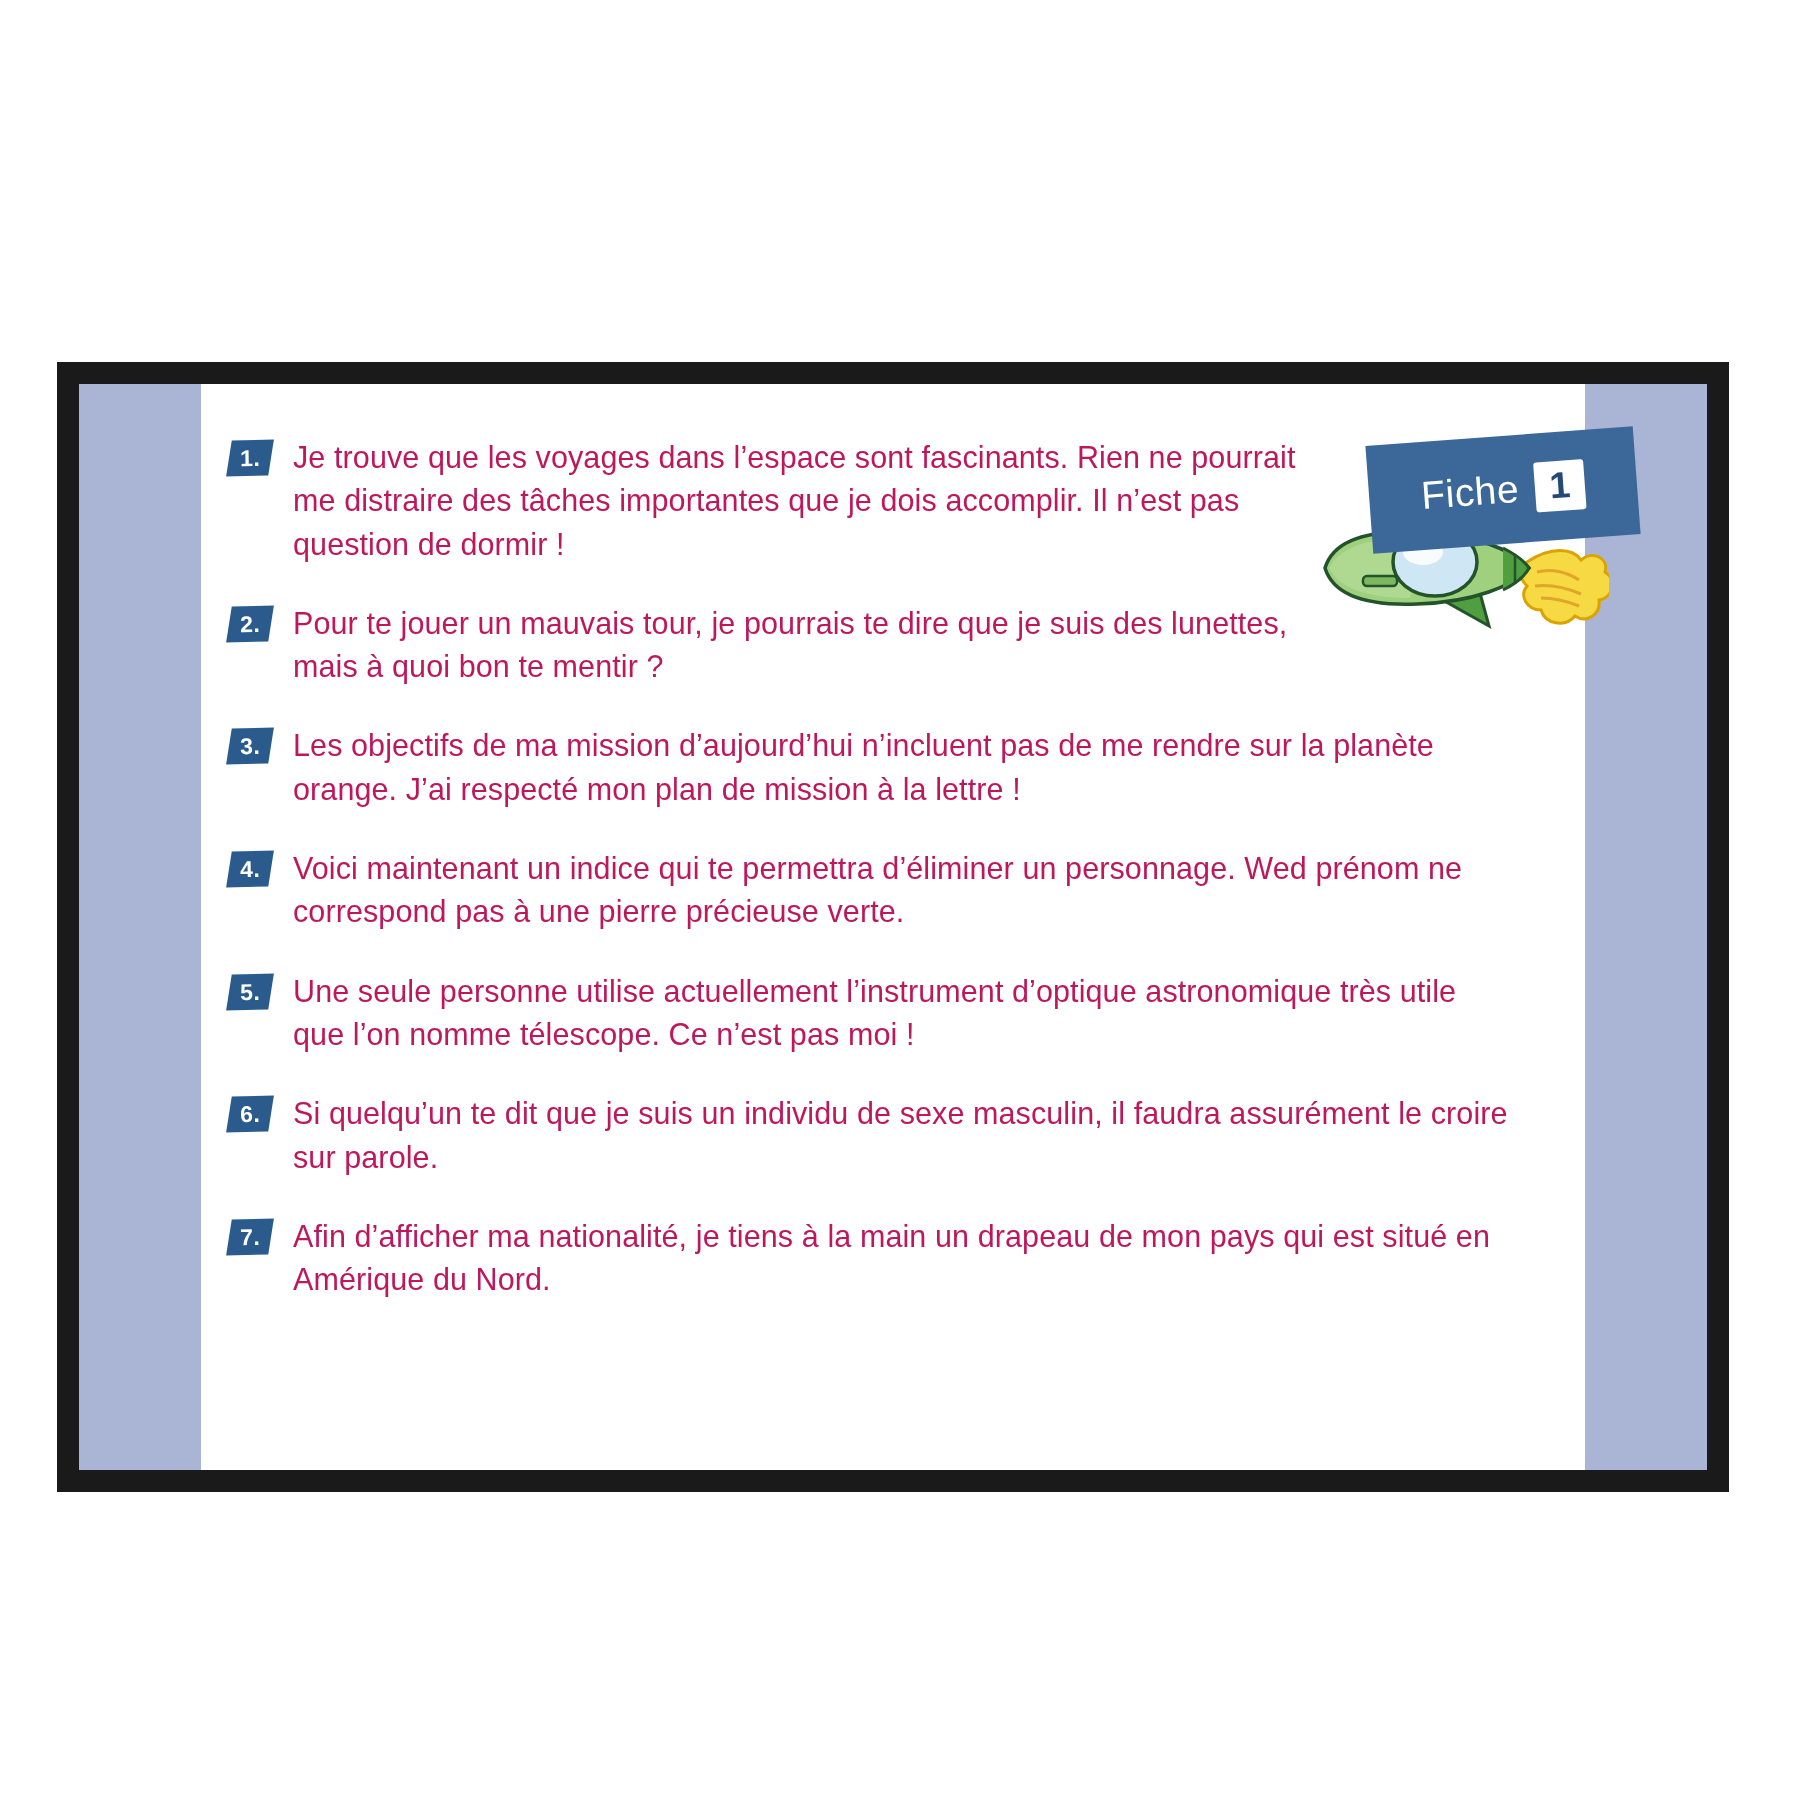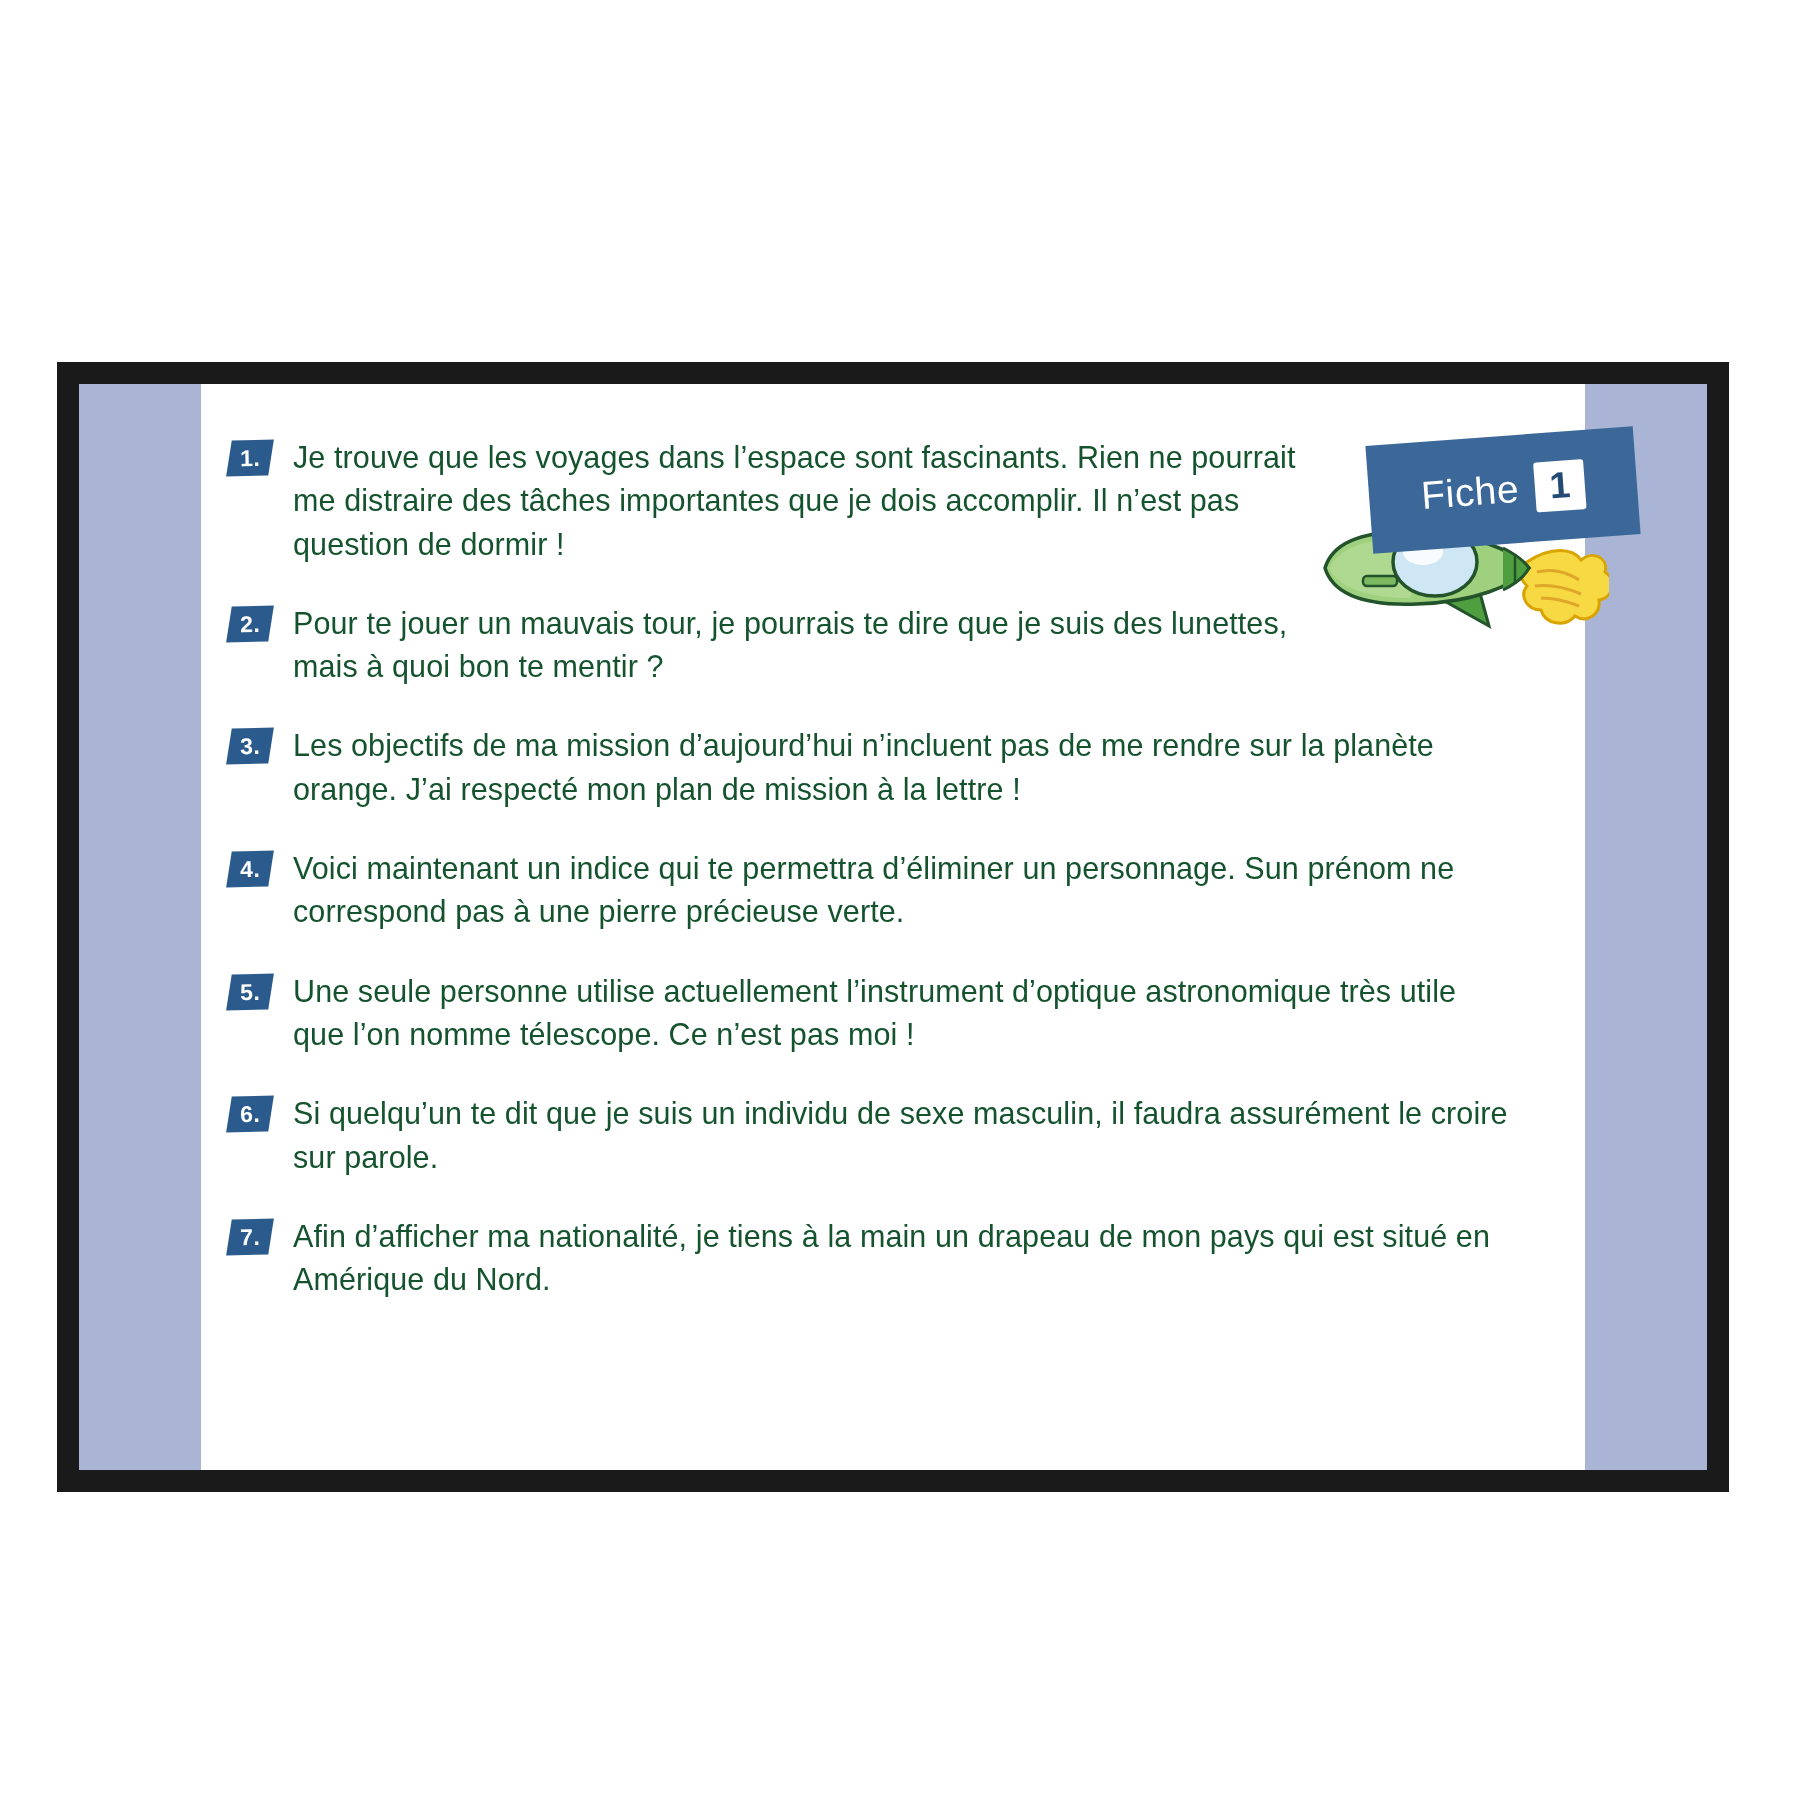--- a/index.html
+++ b/index.html
@@ -86,21 +86,21 @@
   }
   .clue-num span {
     display: inline-block;
     transform: skewX(10deg);
   }
 
   .clue-text {
     flex: 1 1 auto;
     font-size: 30.5px;
     line-height: 1.42;
-    color: #14532d;
+    color: #be185d;
     letter-spacing: 0.1px;
     max-width: 1220px;
   }
 
   
   .clue-1 .clue-text { max-width: 1040px; }
   .clue-2 .clue-text { max-width: 1000px; }
 
   
   .badge-wrap {
@@ -207,21 +207,21 @@
           <div class="clue-text">Pour te jouer un mauvais tour, je pourrais te dire que je suis des lunettes, mais à quoi bon te mentir ?</div>
         </div>
 
         <div class="clue">
           <div class="clue-num"><span>3.</span></div>
           <div class="clue-text">Les objectifs de ma mission d’aujourd’hui n’incluent pas de me rendre sur la planète orange. J’ai respecté mon plan de mission à la lettre !</div>
         </div>
 
         <div class="clue">
           <div class="clue-num"><span>4.</span></div>
-          <div class="clue-text">Voici maintenant un indice qui te permettra d’éliminer un personnage. Sun prénom ne correspond pas à une pierre précieuse verte.</div>
+          <div class="clue-text">Voici maintenant un indice qui te permettra d’éliminer un personnage. Wed prénom ne correspond pas à une pierre précieuse verte.</div>
         </div>
 
         <div class="clue">
           <div class="clue-num"><span>5.</span></div>
           <div class="clue-text">Une seule personne utilise actuellement l’instrument d’optique astronomique très utile que l’on nomme télescope. Ce n’est pas moi !</div>
         </div>
 
         <div class="clue">
           <div class="clue-num"><span>6.</span></div>
           <div class="clue-text">Si quelqu’un te dit que je suis un individu de sexe masculin, il faudra assurément le croire sur parole.</div>

